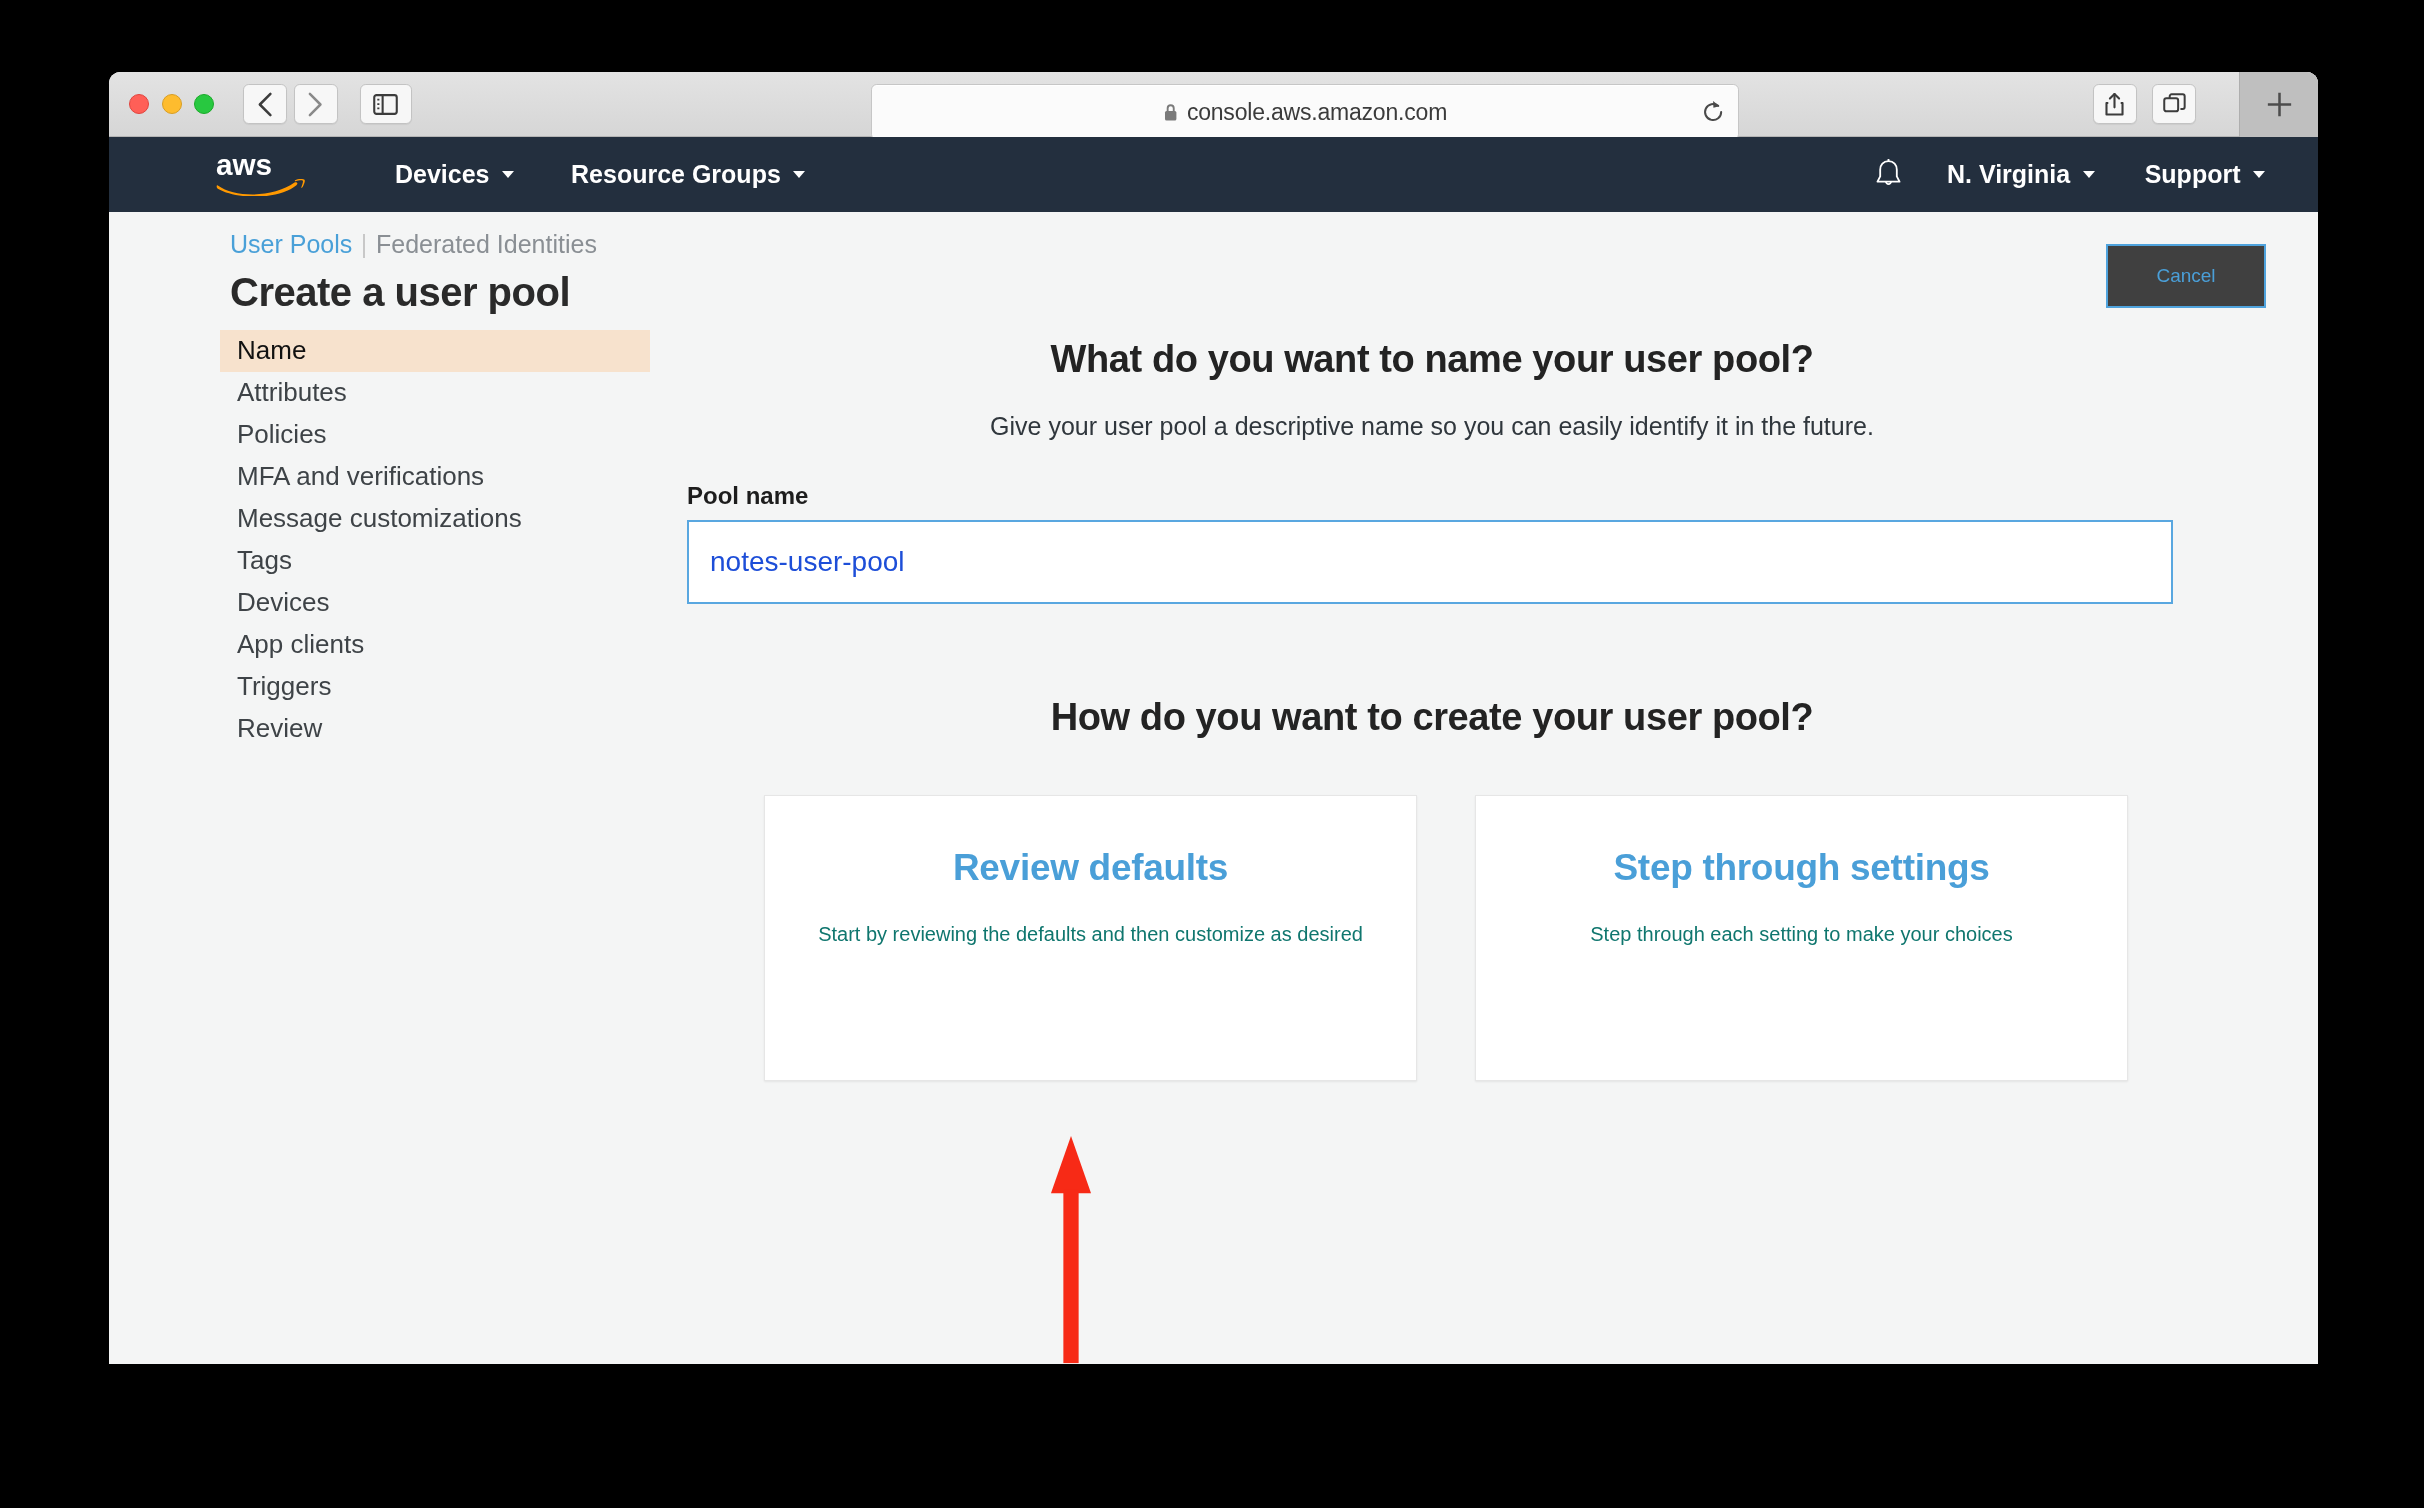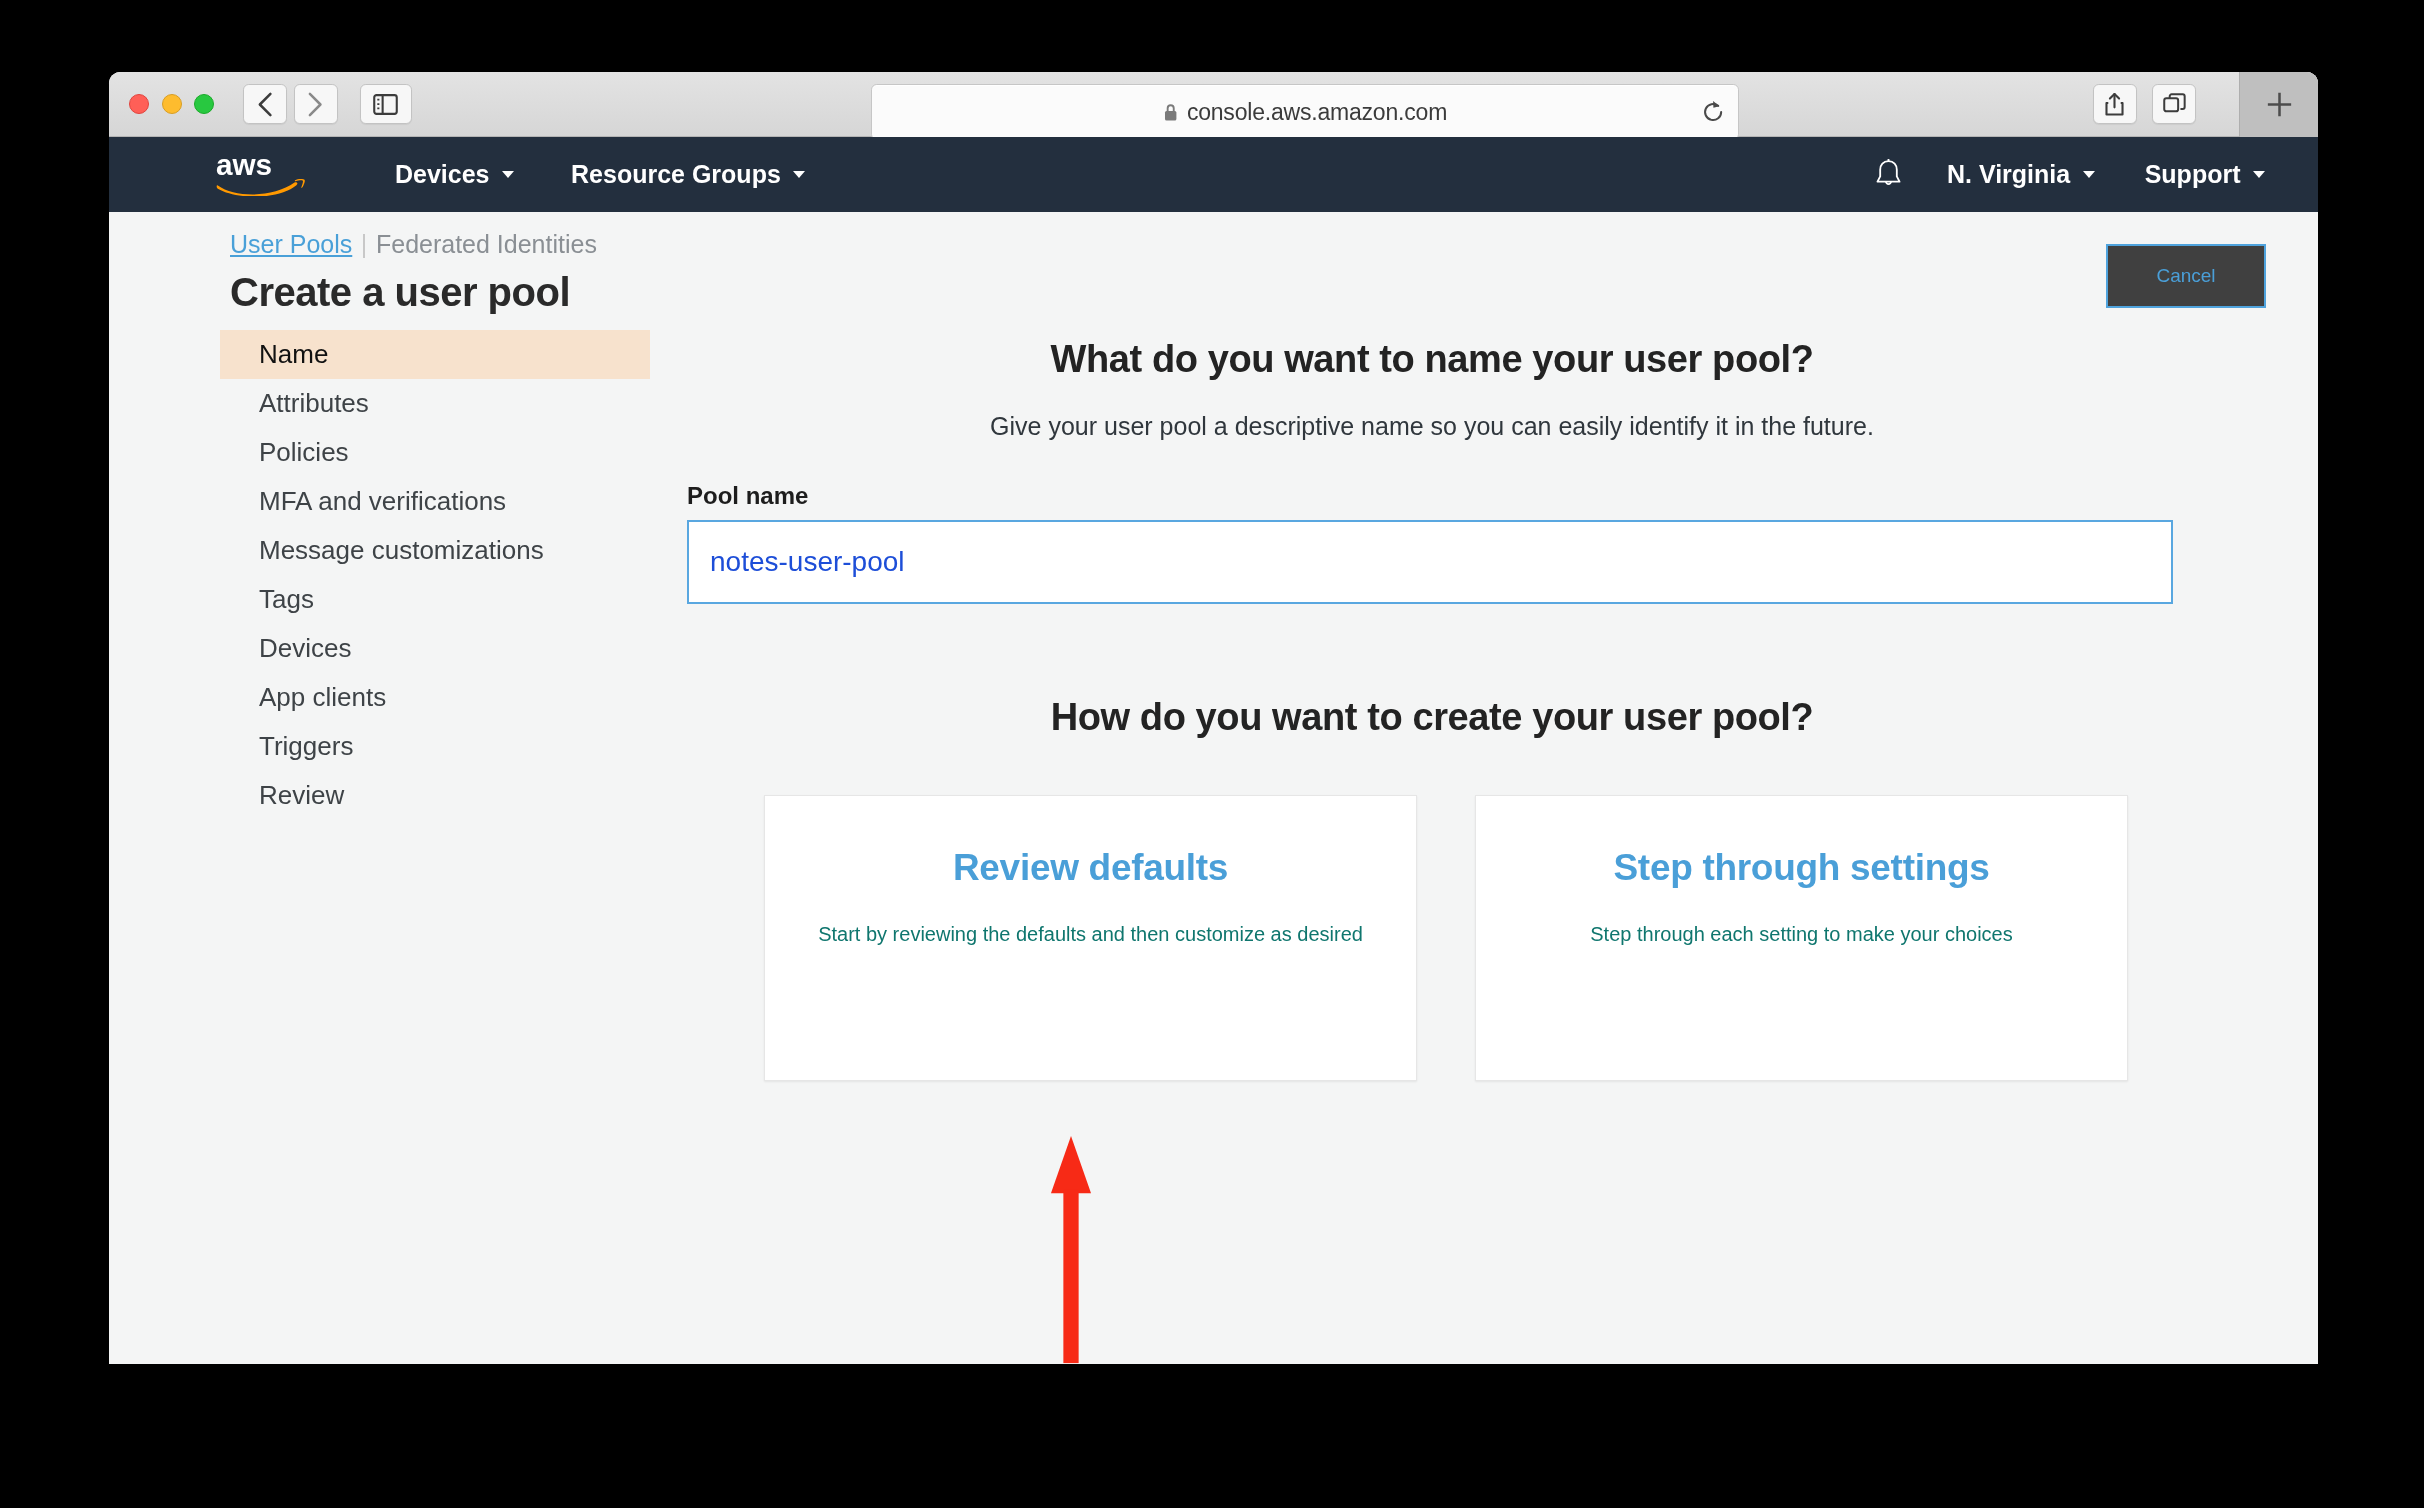--- a/index.html
+++ b/index.html
@@ -150,21 +150,21 @@
     position: relative;
     height: 113px;
   }
   .breadcrumb {
     margin-left: 121px;
     font-size: 25px;
     display: flex;
     align-items: center;
     line-height: 1;
   }
-  .crumb-active { color: #49a0d8; text-decoration: underline; }
+  .crumb-active { color: #49a0d8; }
   .crumb-sep {
     color: #c8c8c8;
     margin: 0 8.6px;
     font-weight: 300;
   }
   .crumb-muted { color: #8a8f94; }
 
   .page-title {
     margin-left: 121px;
     margin-top: 12.5px;
@@ -193,24 +193,24 @@
   .content-row { display: flex; }
 
   
   .sidebar {
     width: 430px;
     margin-left: 111px;
     padding-top: 4.8px;
     flex-shrink: 0;
   }
   .side-item {
-    height: 49px;
-    display: flex;
-    align-items: center;
-    padding-left: 39px;
+    height: 42px;
+    display: flex;
+    align-items: center;
+    padding-left: 17px;
     font-size: 26px;
     color: #3e4347;
     cursor: pointer;
   }
   .side-item.active {
     background: #f7e2cd;
     color: #111111;
   }
 
   

